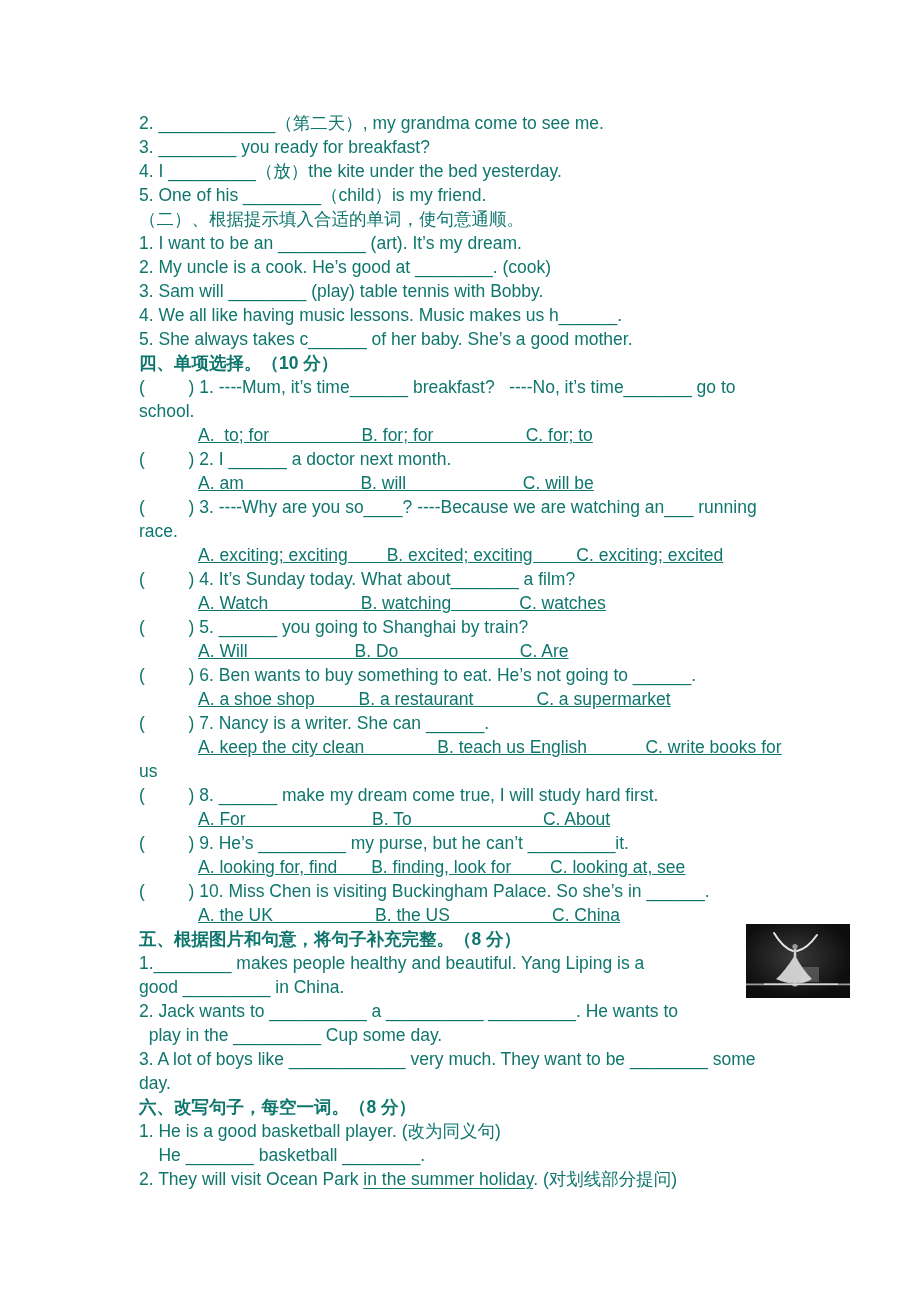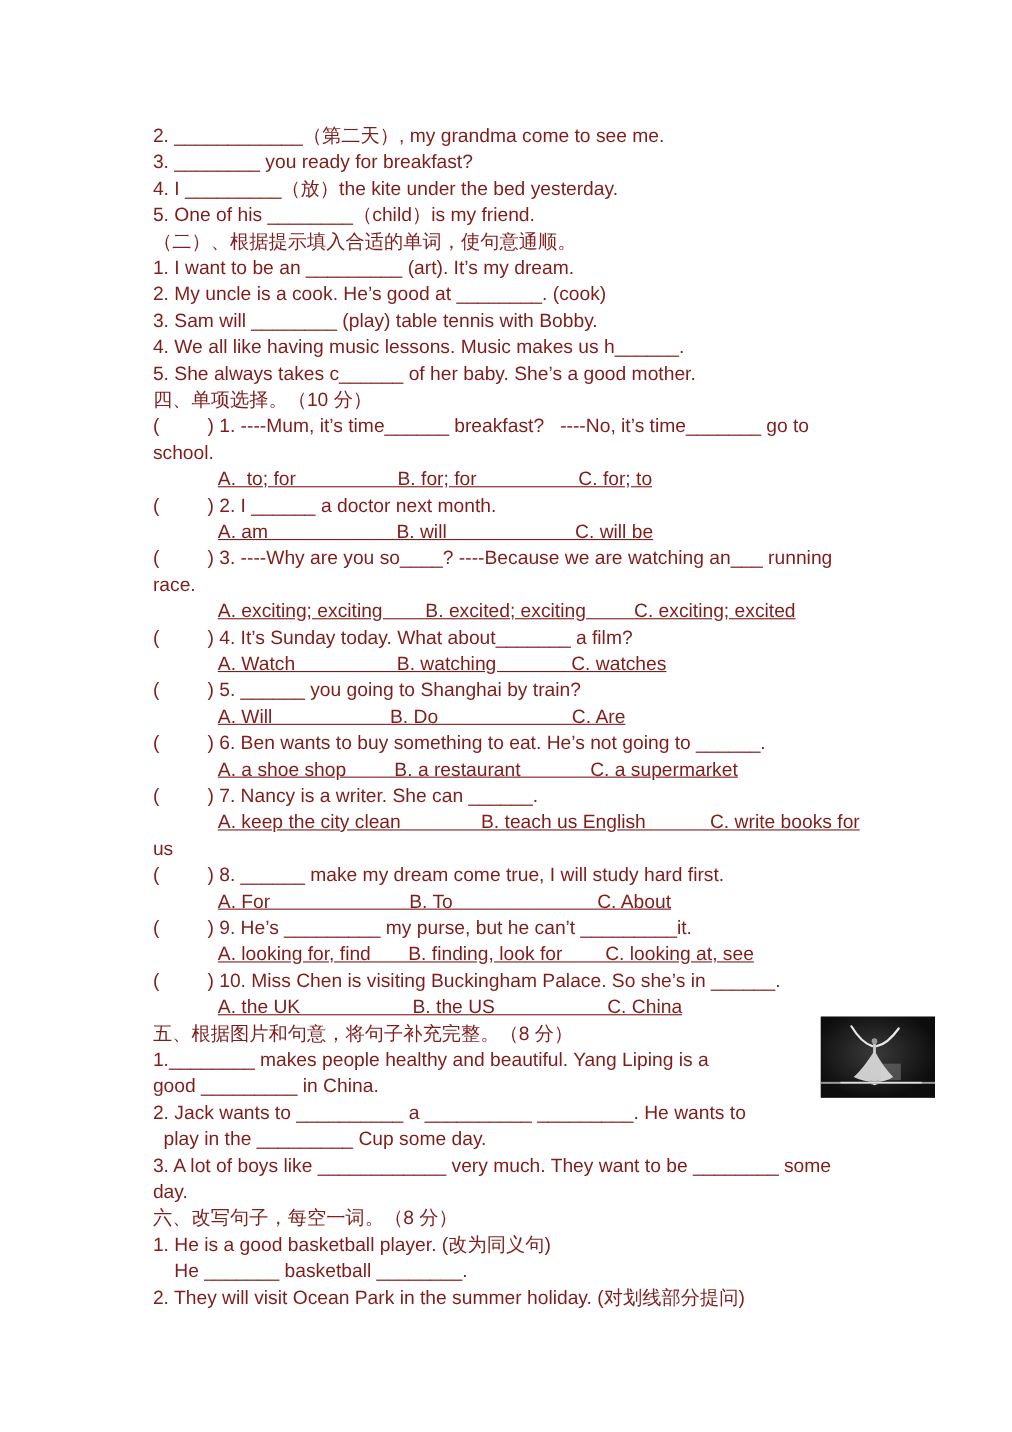--- a/index.html
+++ b/index.html
@@ -1,37 +1,37 @@
 <!DOCTYPE html>
 <html><head>
 <meta charset="utf-8">
 <style>
   html, body { margin: 0; padding: 0; background: #ffffff; }
   .page {
     position: relative;
     width: 920px;
     height: 1302px;
     background: #ffffff;
-    color: #7f1d1d;
+    color: #0f766e;
     font-family: "Liberation Sans", "DejaVu Sans", sans-serif;
     font-size: 17.5px;
     line-height: 24px;
     overflow: hidden;
   }
   .doc {
     position: absolute;
     left: 139px;
     top: 111px;
     right: 10px;
     white-space: pre;
   }
   .line { height: 24px; }
   .line.opt { padding-left: 59px; text-decoration: underline; }
-  .line.bold { font-weight: normal; }
-  .underline { text-underline-offset: 3px; }
+  .line.bold { font-weight: bold; }
+  .underline { text-decoration: underline; text-underline-offset: 3px; }
   .photo {
     position: absolute;
     left: 746px;
     top: 924px;
     width: 104px;
     height: 74px;
   }
   .photo svg { display: block; }
 </style>
 </head>

